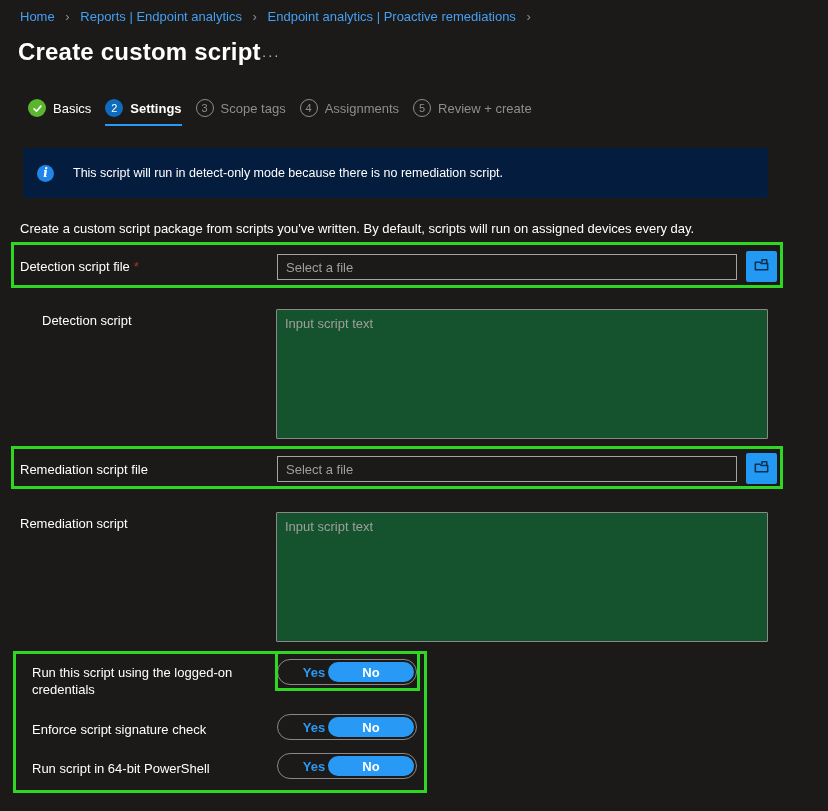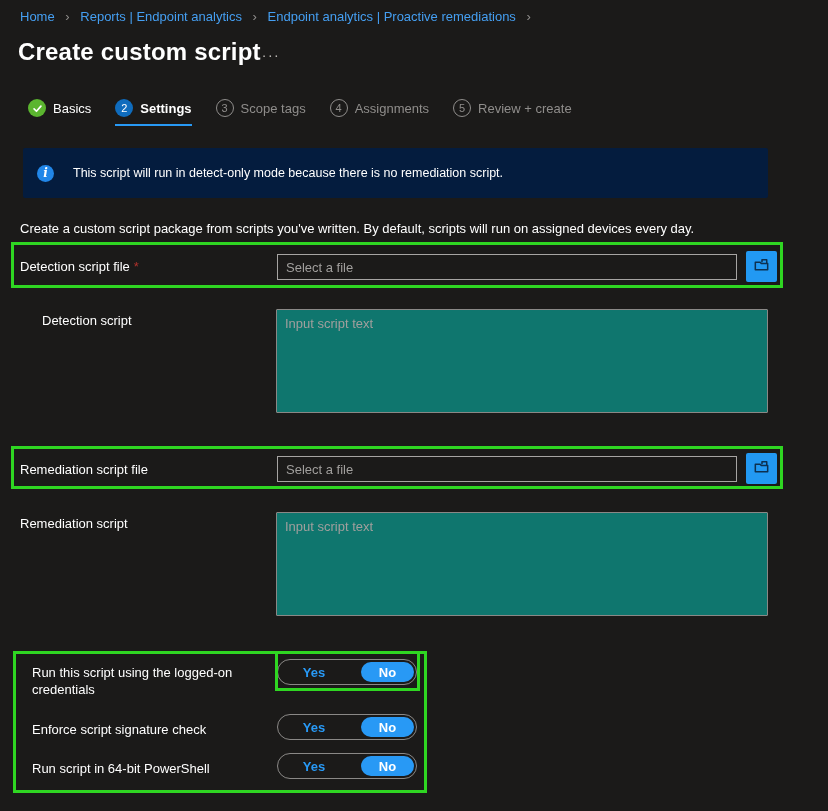--- a/index.html
+++ b/index.html
@@ -10,21 +10,21 @@
     background:#1b1a19; overflow:hidden; color:#fff;
   }
   
   .breadcrumb { position:absolute; left:20px; top:9px; font-size:13px; white-space:nowrap; }
   .breadcrumb a { color:#459ff2; text-decoration:none; cursor:pointer; }
   .breadcrumb .sep { color:#8f8d8b; margin:0 7px; font-size:13px; }
   
   .title { position:absolute; left:18px; top:38px; font-size:24px; font-weight:bold; color:#ffffff; letter-spacing:0.2px; }
   .more-btn { position:absolute; left:262px; top:43px; color:#b7b4b1; font-size:15px; letter-spacing:2px; cursor:pointer; background:none; border:none; font-family:inherit; }
   
-  .steps { position:absolute; left:28px; top:99px; display:flex; gap:24px; align-items:flex-start; }
+  .steps { position:absolute; left:28px; top:99px; display:flex; gap:14px; align-items:flex-start; }
   .step { display:flex; align-items:center; gap:7px; padding-bottom:7px; cursor:pointer; }
   .step .badge {
     width:18px; height:18px; border-radius:50%; display:flex; align-items:center; justify-content:center;
     font-size:11px; flex:0 0 auto;
   }
   .step.done .badge { background:#5bb52f; }
   .step.active .badge { background:#0f6cbd; color:#fff; }
   .step.future .badge { background:transparent; border:1px solid #8f8d8b; color:#8f8d8b; }
   .step .lbl { font-size:13px; color:#ffffff; }
   .step.future .lbl { color:#8f8d8b; }
@@ -52,36 +52,36 @@
     background:transparent; border:1px solid #a6a4a2; color:#e8e6e3;
     font-size:13px; padding:0 8px; font-family:inherit; border-radius:0;
   }
   .file-input::placeholder, .script-area::placeholder { color:#a19f9d; opacity:1; }
   .folder-btn {
     position:absolute; left:746px; width:31px; height:31px; background:#2299f3;
     border:none; border-radius:2px; cursor:pointer; display:flex; align-items:center; justify-content:center;
   }
   
   .script-area {
-    position:absolute; left:276px; width:492px; height:104px;
-    background:#0f766e; border:1px solid #8a8886; border-radius:1px;
+    position:absolute; left:276px; width:492px; height:130px;
+    background:#14532d; border:1px solid #8a8886; border-radius:1px;
     color:#e8e6e3; font-size:13px; padding:6px 8px; resize:none; font-family:inherit;
   }
   
   .toggle {
     position:absolute; left:277px; width:140px; height:26px;
     border:1px solid #8a8886; border-radius:13px; background:#1b1a19; cursor:pointer;
   }
   .toggle .seg-yes {
     position:absolute; left:0; top:0; width:72px; height:100%;
     display:flex; align-items:center; justify-content:center;
     color:#2899f5; font-size:13px; font-weight:bold; cursor:pointer;
   }
   .toggle .seg-no {
-    position:absolute; right:2px; top:2px; width:53px; height:20px;
+    position:absolute; right:2px; top:2px; width:86px; height:20px;
     background:#2899f5; border-radius:10px;
     display:flex; align-items:center; justify-content:center;
     color:#ffffff; font-size:13px; font-weight:bold; cursor:pointer;
   }
   .toggle-label { position:absolute; left:32px; width:245px; font-size:13px; color:#ffffff; line-height:17px; }
   
   .annot { position:absolute; border:3px solid #2fd622; pointer-events:none; }
 </style>
 </head>
 <body>

